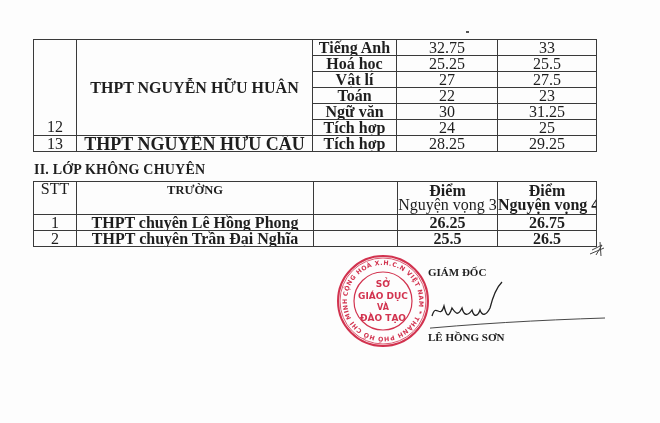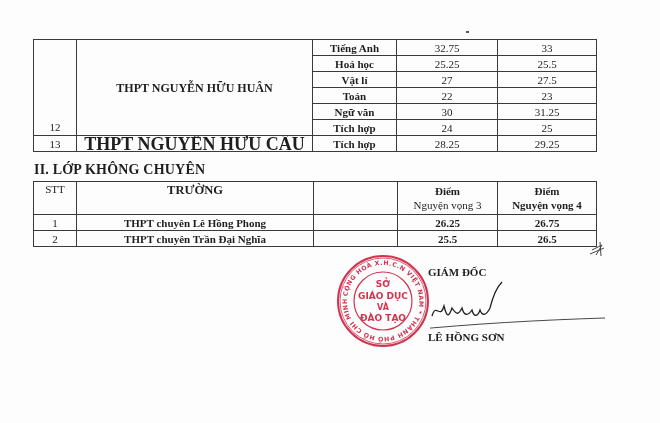--- a/index.html
+++ b/index.html
@@ -1,21 +1,21 @@
 <!DOCTYPE html>
 <html><head>
 <meta charset="utf-8">
 <style>
   html, body { margin:0; padding:0; }
   body { width:660px; height:423px; background:#fdfdfd; position:relative; overflow:hidden;
          font-family:"Liberation Serif","DejaVu Serif",serif; color:#1e1e1e; }
   .abs { position:absolute; }
   .tbl { position:absolute; border-collapse:collapse; table-layout:fixed; }
   .tbl td { border:1px solid #3a3a3a; padding:0; text-align:center; vertical-align:middle;
-            font-size:11px; line-height:14px; overflow:hidden; white-space:nowrap; }
+            font-size:16px; line-height:14px; overflow:hidden; white-space:nowrap; }
   .b { font-weight:bold; }
   .stt { font-weight:normal; }
   #t1 { left:33px; top:39px; width:563px; }
   #t1 tr { height:16px; }
   #t2 { left:33px; top:181px; width:563px; }
   .sec-title { left:34px; top:162px; font-size:14px; font-weight:bold; letter-spacing:0.2px; }
   .dot { left:466px; top:31px; width:3px; height:2px; background:#555; }
   .sig-title { left:428px; top:266px; font-size:11px; font-weight:bold; }
   .sig-name { left:428px; top:331px; font-size:11px; font-weight:bold; }
   .stamp { left:336px; top:254px; width:94px; height:94px; }
@@ -31,21 +31,21 @@
   <colgroup>
     <col style="width:43px">
       <col style="width:236px">
       <col style="width:84px">
       <col style="width:101px">
       <col style="width:99px">
   </colgroup>
   <tbody>
       <tr>
     <td rowspan="6" class="stt" style="vertical-align:bottom;padding-bottom:1px;text-align:center;">12</td>
-    <td rowspan="6" class="b" style="font-size:12px;">THPT NGUYỄN HỮU HUÂN</td>
+    <td rowspan="6" class="b" style="font-size:16px;">THPT NGUYỄN HỮU HUÂN</td>
     <td class="b">Tiếng Anh</td>
     <td>32.75</td>
     <td>33</td>
   </tr>
   <tr>
     <td class="b">Hoá học</td>
     <td>25.25</td>
     <td>25.5</td>
   </tr>
   <tr>

